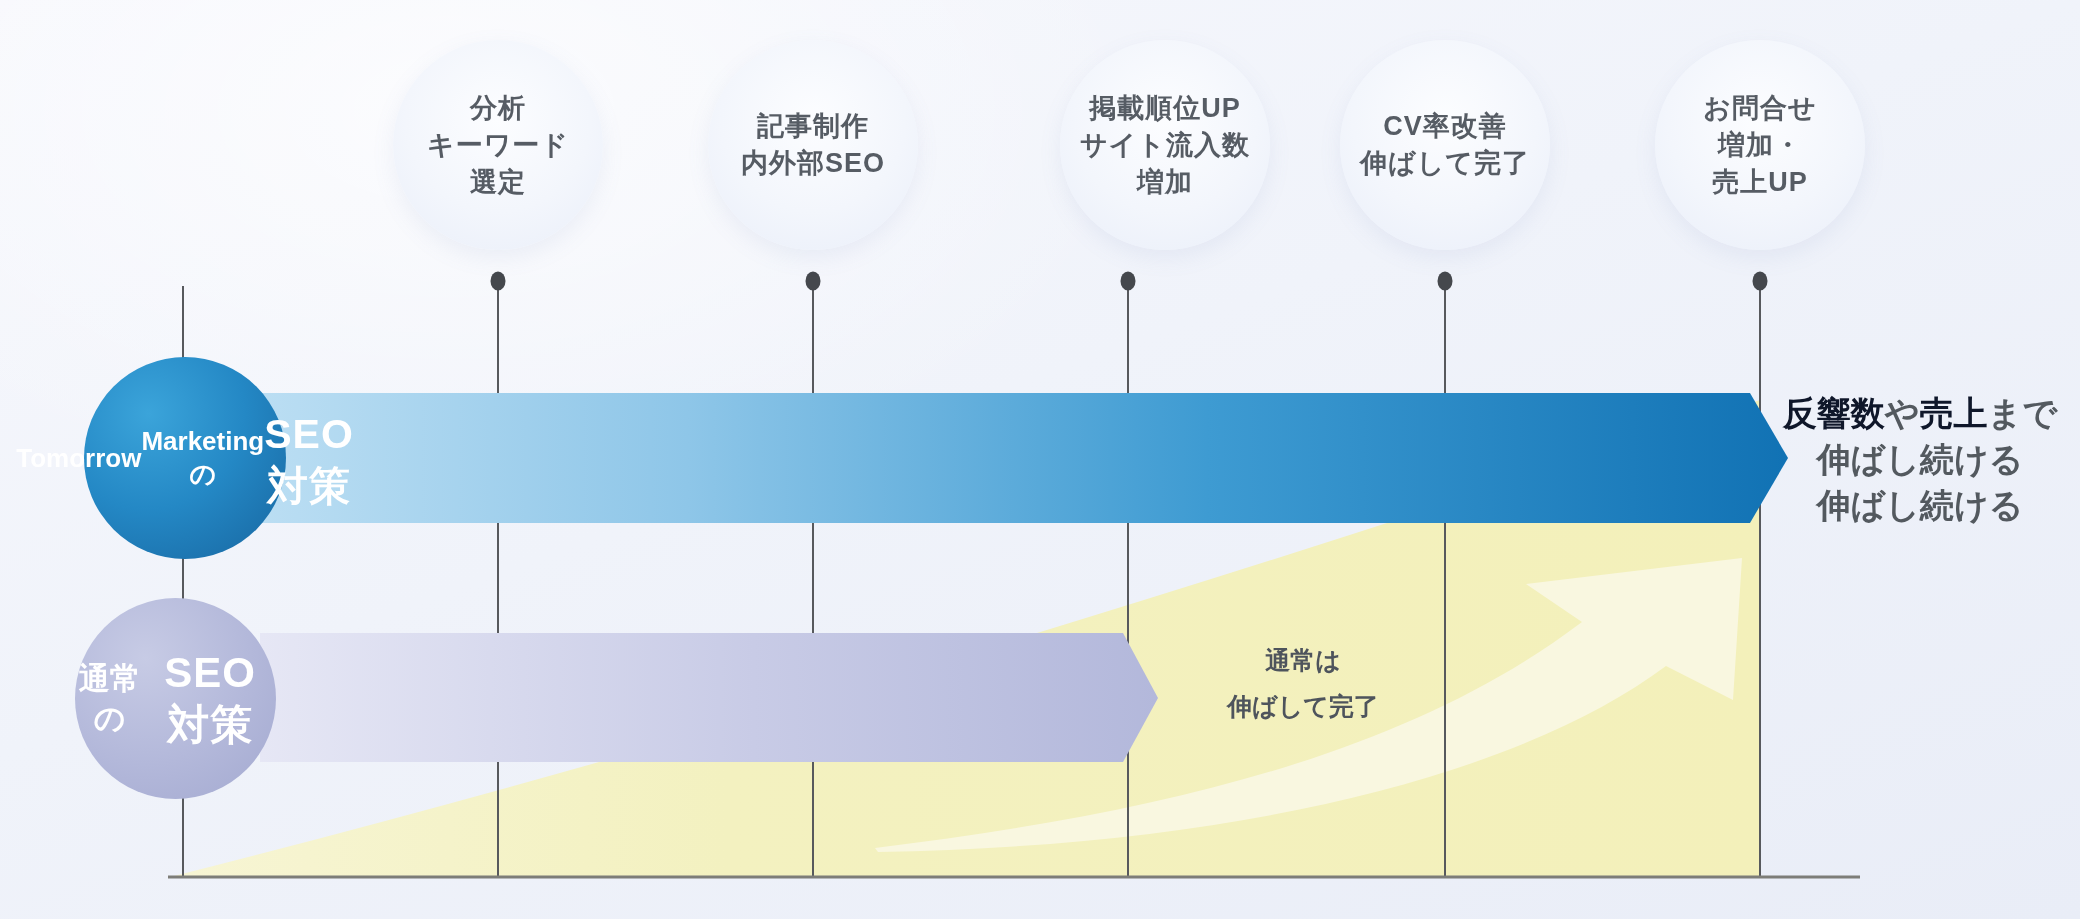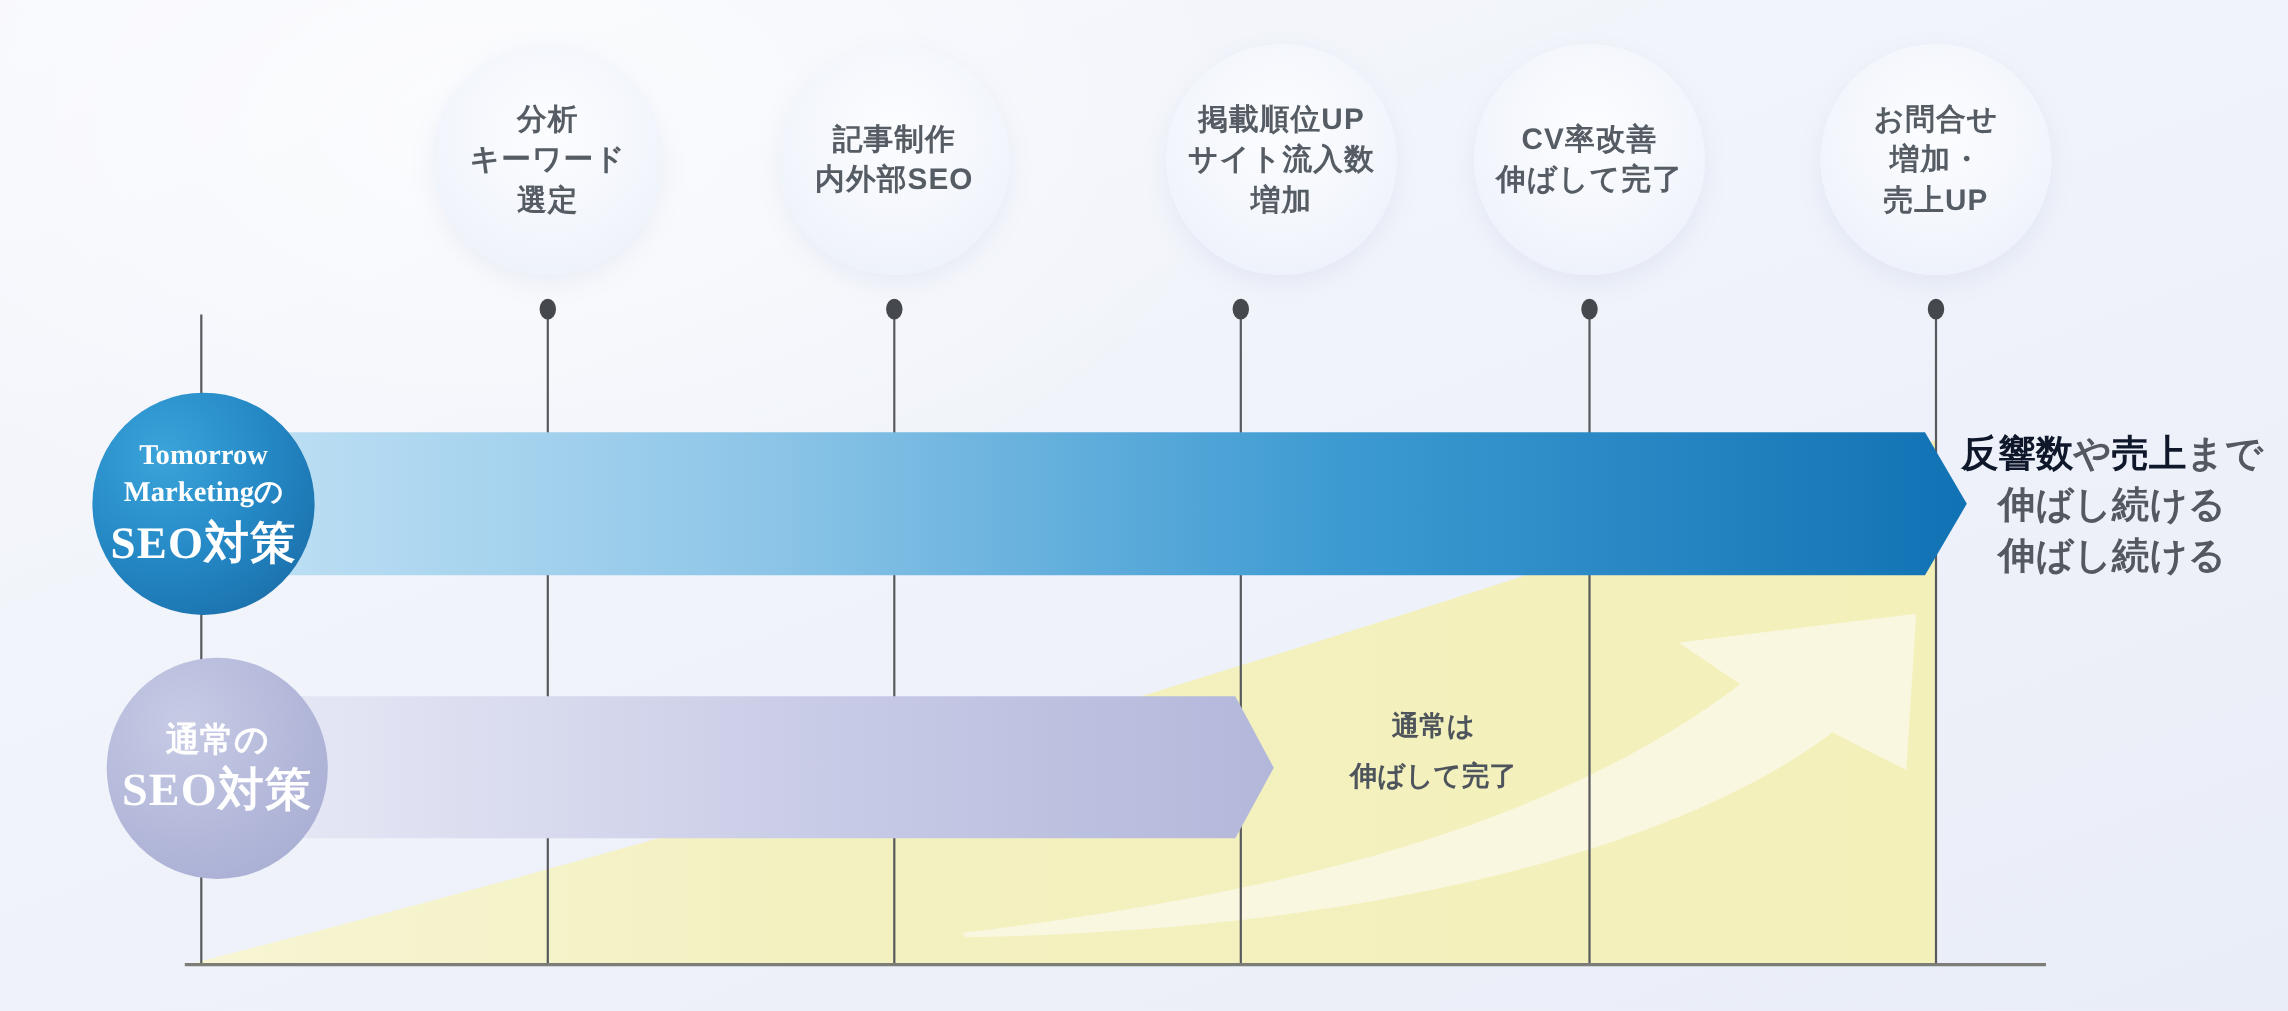--- a/index.html
+++ b/index.html
@@ -22,31 +22,31 @@
     background:radial-gradient(circle at 50% 38%, #fcfdff 0%, #f3f6fc 55%, #e9eef9 100%);
     box-shadow:0 8px 22px rgba(120,140,190,.10);
     display:flex;align-items:center;justify-content:center;text-align:center;
   }
   .stage-circle .lines{
     font-size:27px;line-height:37px;color:#565c64;font-weight:600;letter-spacing:1px;
   }
 
   
   .ball{
-    position:absolute;border-radius:50%;display:flex;flex-direction:column;
-    align-items:center;justify-content:center;text-align:center;color:#fff;font-family:Liberation Serif, serif;
+    position:absolute;border-radius:50%;display:flex;flex-direction:row;
+    align-items:center;justify-content:center;text-align:center;color:#fff;
   }
   .ball-blue{
     left:64px;top:357px;width:202px;height:202px;
     background:radial-gradient(circle at 32% 28%, #3ba4da 0%, #2488c5 48%, #17659f 100%);
   }
   .ball-blue .small{font-size:26px;line-height:33px;font-weight:600;}
   .ball-blue .big{font-size:41px;line-height:52px;font-weight:700;margin-top:4px;letter-spacing:1px;}
   .ball-purple{
-    left:77px;top:598px;width:201px;height:201px;
+    left:55px;top:598px;width:201px;height:201px;
     background:radial-gradient(circle at 35% 30%, #c7cbe5 0%, #b3b8da 55%, #a3a9d0 100%);
   }
   .ball-purple .small{font-size:31px;line-height:40px;font-weight:600;}
   .ball-purple .big{font-size:42px;line-height:52px;font-weight:700;letter-spacing:1px;}
 
   
   .note{position:absolute;text-align:center;font-weight:700;}
   .note .note-line{white-space:nowrap;}
   .note-right{left:1720px;top:390px;width:360px;font-size:34px;line-height:46px;color:#53595f;}
   .note-middle{left:1083px;top:637px;width:400px;font-size:25px;line-height:46px;color:#4e545c;font-weight:600;}

